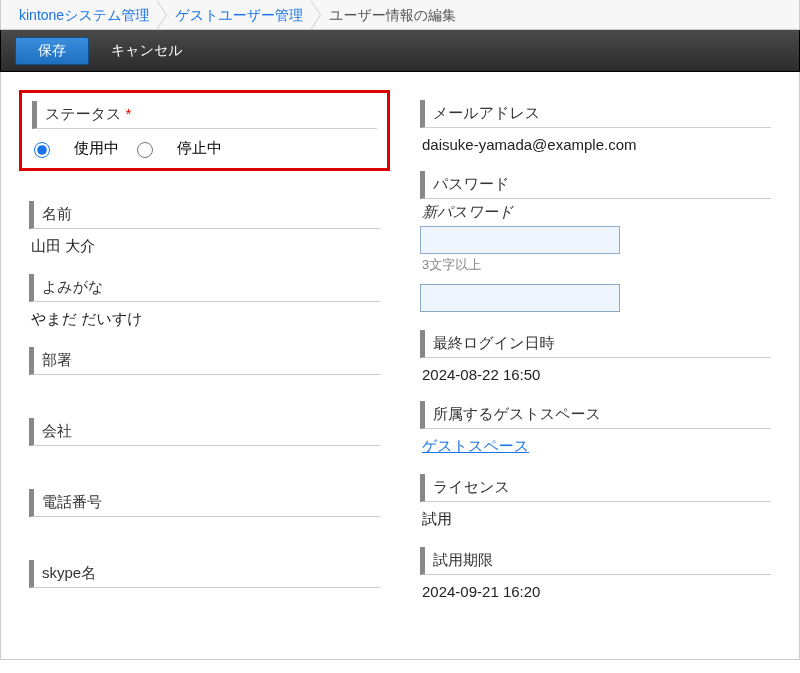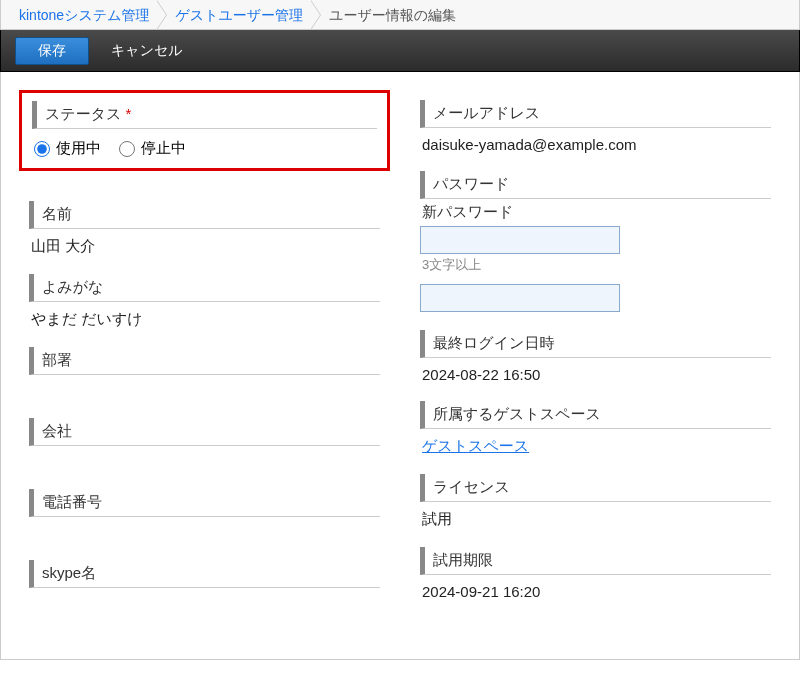--- a/index.html
+++ b/index.html
@@ -92,38 +92,39 @@
       color: #222;
       font-size: 15px;
     }
     .hint {
       color: #888;
       font-size: 13px;
       padding: 2px 0 0 2px;
     }
     .link { color: #1a73e8; cursor: pointer; text-decoration: underline; }
     .radio-row { display: flex; gap: 18px; padding: 6px 0 0 2px; }
-    .radio-item { display: flex; align-items: center; gap: 6px; font-size: 15px; }
+    .radio-item { display: flex; align-items: flex-end; gap: 24px; font-size: 15px; }
     .radio-item input { width: 16px; height: 16px; accent-color: #1a73e8; }
     .highlight {
       border: 3px solid #d00;
       padding: 8px 10px 10px 10px;
       margin: -10px -10px 30px -10px;
     }
     .pw-input {
       width: 200px;
       height: 28px;
       border: 1px solid #8aa9cc;
       background: #eef5fc;
       padding: 2px 6px;
     }
     .sublabel {
       font-size: 15px;
       color: #333;
       padding: 0 0 4px 2px;
+      font-style: italic;
     }
     .pw-group { margin-bottom: 10px; }
   </style>
 </head>
 <body>
 
 <div class="breadcrumb">
   <span class="breadcrumb-item">kintoneシステム管理</span>
   <span class="breadcrumb-sep"></span>
   <span class="breadcrumb-item">ゲストユーザー管理</span>

